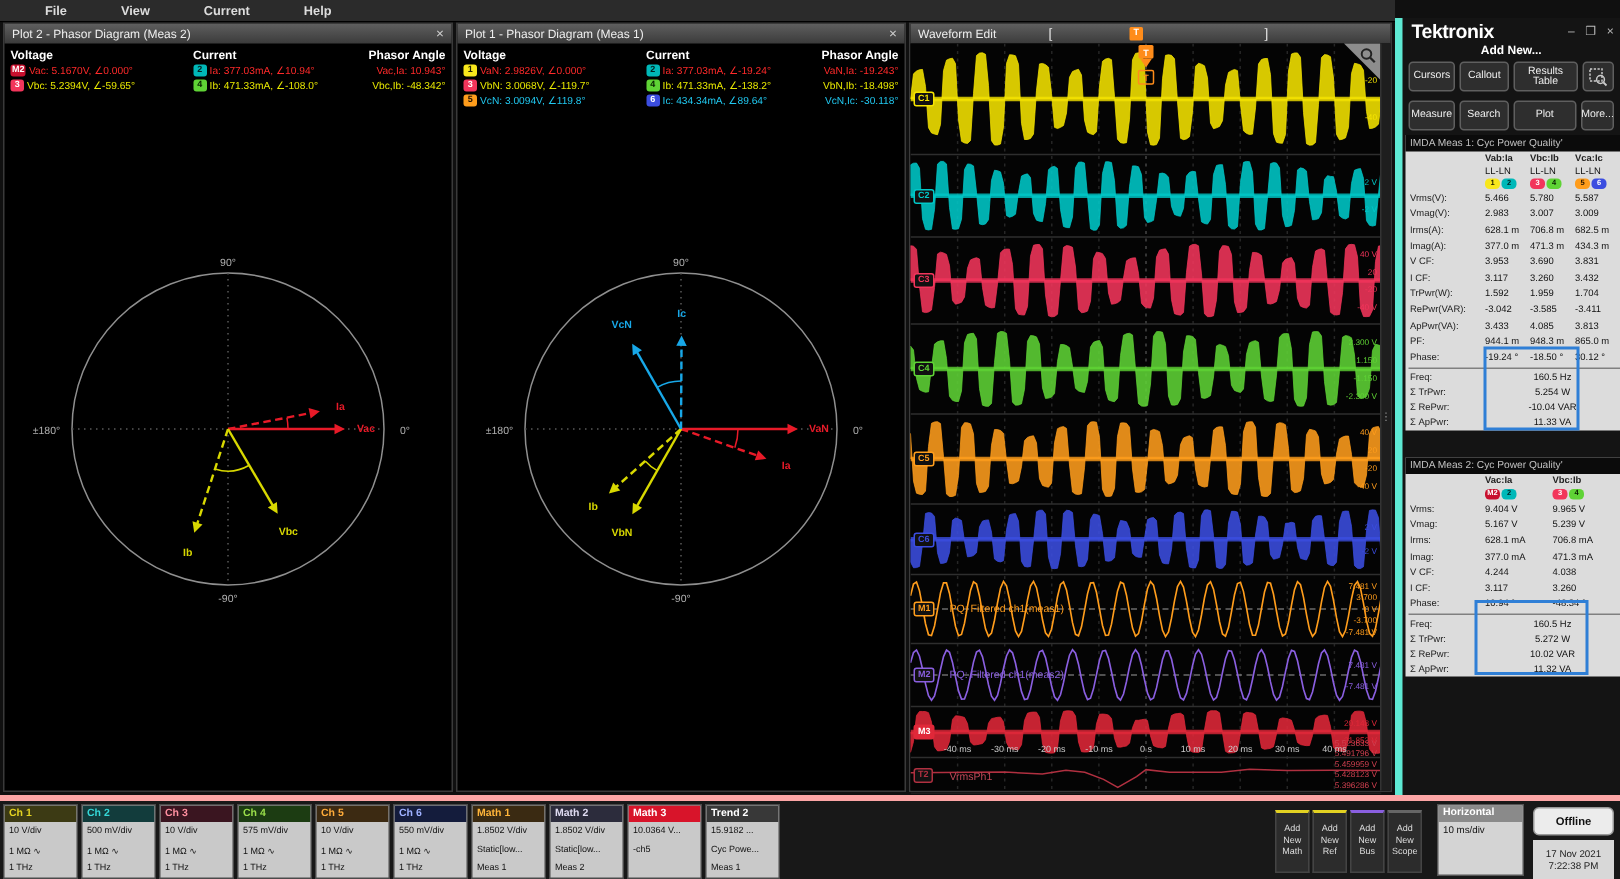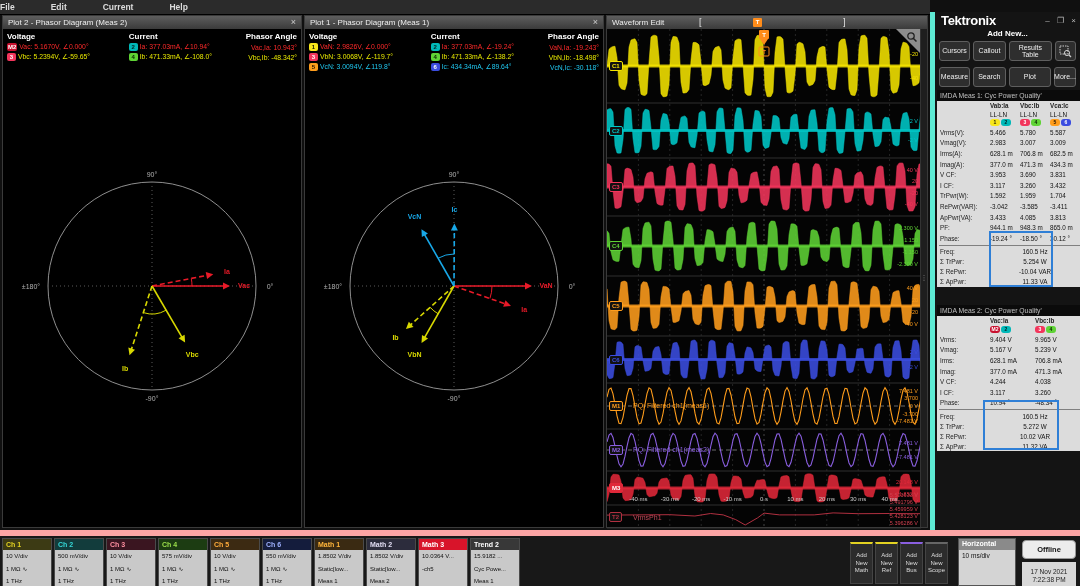--- a/index.html
+++ b/index.html
@@ -1,18 +1,18 @@
 <!DOCTYPE html>
 <html><head>
 <meta charset="utf-8">
 <style>
 *{box-sizing:border-box;margin:0;padding:0}
 html,body{background:#000;font-family:"Liberation Sans",sans-serif}
 #app{position:relative;width:1080px;height:586px;background:#101010;overflow:hidden}
-#menubar{position:absolute;left:0;top:0;width:930px;height:15px;background:#2b2b2b;display:flex;gap:36px;align-items:center;border-bottom:1px solid #000}
+#menubar{position:absolute;left:0;top:0;width:930px;height:15px;background:#2b2b2b;display:flex;gap:36px;padding-left:30px;align-items:center;border-bottom:1px solid #000}
 .mitem{font-size:8.5px;color:#ddd;font-weight:bold;cursor:default}
 .panel{position:absolute;background:#000;border:1px solid #3a3a3a}
 .ptitle{height:13px;background:linear-gradient(#5e5e5e,#3b3b3b);color:#eee;font-size:8px;display:flex;align-items:center;padding:0 5px;position:relative}
 .pclose{margin-left:auto;color:#ccc;font-size:9px;line-height:9px}
 .phead{display:flex;color:#fff;font-weight:bold;font-size:8px;padding:3px 4px 1px}
 .ph0{width:123px}.ph1{width:100px}.ph2{width:70px;text-align:right}
 .prow{display:flex;font-size:6.8px;padding:1px 4px;align-items:center}
 .prow .c0{width:123px;display:flex;gap:2px;align-items:center}
 .prow .c1{width:100px;display:flex;gap:2px;align-items:center}
 .prow .c2{width:70px;text-align:right}
@@ -48,38 +48,38 @@
 .mlabel{width:50px;color:#222}
 .mv1{width:30px}
 .mv2{width:45px}
 .bpair{width:30px;display:flex;gap:1px}
 .bpair2{width:45px;display:flex;gap:1px}
 .tb{display:inline-block;min-width:10px;height:7px;border-radius:3px;font-size:5px;font-weight:bold;text-align:center;line-height:7px;padding:0 1px}
 .msumrow{display:flex;font-size:6.3px;color:#111;padding:0 3px;height:10px;align-items:center}
 .msumval{flex:1;text-align:center}
 .mdivider{border-top:1px solid #808080;margin:1px 2px}
 .bluebox{position:absolute;border:2px solid #2f7fd6;pointer-events:none}
-#bottombar{position:absolute;left:0;top:530px;width:1080px;height:56px;background:#181818;border-top:6px solid #fca5a5}
+#bottombar{position:absolute;left:0;top:530px;width:1080px;height:56px;background:#181818;border-top:4px solid #fca5a5}
 .chbadge{position:absolute;top:2px;width:50px;height:50px;background:#c9c9c9;border:1px solid #4a4a4a;overflow:hidden}
 .chtitle{height:11px;font-size:7px;font-weight:bold;padding:1px 3px;line-height:9px}
 .chline{font-size:6px;color:#111;padding:0 3px;height:12.5px;display:flex;align-items:center}
 .addbtn{position:absolute;top:6px;width:23px;height:42px;background:#2c2c2c;border:1px solid #444;border-top-width:2px;border-top-style:solid;color:#ddd;font-size:6px;text-align:center;line-height:7.5px;display:flex;flex-direction:column;justify-content:center}
 #horiz{position:absolute;left:958px;top:2px;width:58px;height:48px;background:#d4d4d4;border:1px solid #555}
 #horiztitle{background:#8a8a8a;color:#fff;font-size:7px;font-weight:bold;padding:1px 3px;height:11px}
 #horizval{font-size:6.5px;color:#111;padding:2px 3px}
 #offline{position:absolute;left:1022px;top:4px;width:54px;height:19px;background:#ececec;border-radius:4px;border:1px solid #999;color:#111;font-weight:bold;font-size:7.5px;display:flex;align-items:center;justify-content:center}
 #datetime{position:absolute;left:1022px;top:26px;width:54px;height:27px;background:#d8d8d8;color:#222;font-size:6.5px;text-align:center;display:flex;flex-direction:column;justify-content:center;gap:1px}
 </style>
 </head>
 <body>
 
 <div id="app">
   <div id="menubar">
       <div class="mitem">File</div>
-      <div class="mitem">Edit</div>
+      <div class="mitem">View</div>
       <div class="mitem">Current</div>
       <div class="mitem">Help</div>
     </div>
 
   <div class="panel" id="plot3">
     <div class="ptitle">
       <span>Plot 2 - Phasor Diagram (Meas 2)</span>
       <span class="pclose">×</span>
     </div>
     <div class="phead" id="plot3-head">

